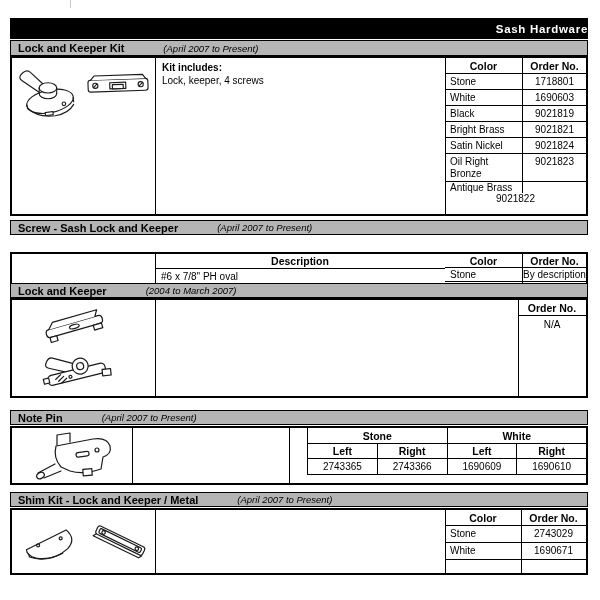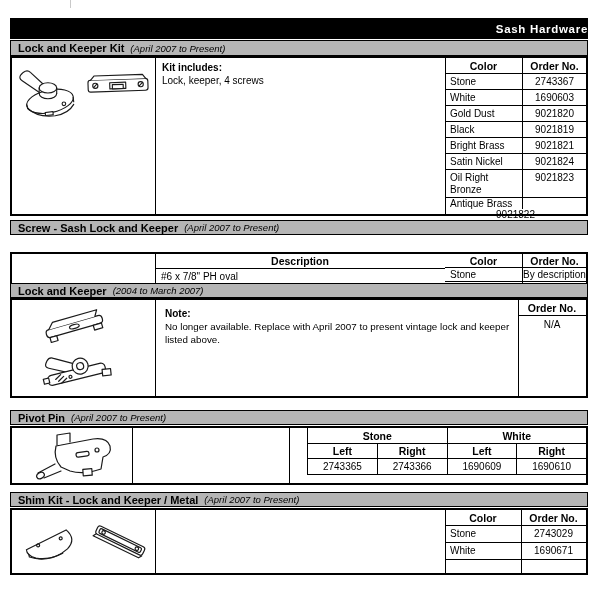--- a/index.html
+++ b/index.html
@@ -10,20 +10,21 @@
   .artifact{position:absolute;left:70px;top:0;width:1px;height:8px;background:#c9c9c9;}
   .titlebar{
     position:absolute;left:10px;top:18px;width:578px;height:21px;background:#000;
     color:#fff;display:flex;align-items:center;padding-left:9px;box-sizing:border-box;
     font-weight:bold;font-size:11.5px;letter-spacing:.7px;justify-content:flex-end;
   }
   .secbar{
     position:absolute;left:10px;width:578px;height:16px;background:#b5b5b5;
     border:1px solid #000;box-sizing:border-box;display:flex;align-items:center;
     padding-left:7px;
+    gap:33px;
   }
   .secbar .t{font-weight:bold;font-size:11px;white-space:nowrap;}
   .secbar .d{font-style:italic;font-size:9.5px;margin-left:6px;white-space:nowrap;}
   .tbl{position:absolute;left:10px;width:578px;border:2px solid #000;box-sizing:border-box;background:#fff;}
   .vline{position:absolute;top:0;width:1px;height:100%;background:#000;}
   .hline{position:absolute;height:1px;background:#000;}
   .cell{position:absolute;box-sizing:border-box;font-size:10px;}
   .hdr{font-weight:bold;font-size:10.5px;display:flex;align-items:center;justify-content:center;}
   .ctr{display:flex;align-items:center;justify-content:center;}
   .lft{display:flex;align-items:center;padding-left:5px;}
@@ -106,29 +107,25 @@
       <div class="blocktext">Lock, keeper, 4 screws</div>
     </div>
 
     <div class="sub" style="left:433px;top:0;width:141px;height:156px;">
       <div class="row rowhead" style="height:16px;">
         <div class="c1">Color</div>
         <div class="c2">Order No.</div>
       </div>
       <div class="row" style="height:16px;">
         <div class="c1">Stone</div>
-        <div class="c2">2743367</div>
+        <div class="c2">1718801</div>
       </div>
       <div class="row" style="height:16px;">
         <div class="c1">White</div>
         <div class="c2">1690603</div>
-      </div>
-      <div class="row" style="height:16px;">
-        <div class="c1">Gold Dust</div>
-        <div class="c2">9021820</div>
       </div>
       <div class="row" style="height:16px;">
         <div class="c1">Black</div>
         <div class="c2">9021819</div>
       </div>
       <div class="row" style="height:16px;">
         <div class="c1">Bright Brass</div>
         <div class="c2">9021821</div>
       </div>
       <div class="row" style="height:16px;">
@@ -178,24 +175,20 @@
     <span class="d">(2004 to March 2007)</span>
   </div>
 
   <div class="tbl" style="top:298px;height:100px;">
     <div class="vline" style="left:143px;"></div>
     <div class="vline" style="left:506px;"></div>
     <div class="hline" style="left:506px;top:15px;width:68px;"></div>
     <div class="cell hdr" style="left:506px;top:0;width:68px;height:15px;">Order No.</div>
     <div class="cell ctr" style="left:506px;top:17px;width:68px;height:14px;">N/A</div>
 
-    <div class="cell" style="left:153px;top:7px;width:350px;">
-      <div class="blocklabel">Note:</div>
-      <div class="notetext">No longer available. Replace with April 2007 to present vintage lock and keeper listed above.</div>
-    </div>
 
     <div class="draw" style="left:18px;top:5px;">
       <svg width="92" height="40" viewBox="0 0 184 80" fill="none" stroke="#1a1a1a" stroke-width="2.4" stroke-linejoin="round" stroke-linecap="round">
         <g transform="rotate(-16 92 40)">
           <rect x="30" y="34" width="116" height="16" rx="7" fill="#fff"></rect>
           <path d="M37,34 L48,22 L140,22 L133,34" fill="#fff"></path>
           <rect x="35" y="50" width="14" height="10" fill="#fff"></rect>
           <rect x="125" y="50" width="17" height="10" fill="#fff"></rect>
           <ellipse cx="88" cy="42" rx="10" ry="4" fill="#fff"></ellipse>
         </g>
@@ -213,21 +206,21 @@
             <line x1="62" y1="66" x2="74" y2="59"></line>
           <rect x="146" y="60" width="17" height="13" fill="#fff" transform="rotate(8 154 66)"></rect>
           <rect x="28" y="50" width="11" height="10" fill="#fff"></rect>
           <circle cx="82" cy="58" r="3"></circle>
         </g>
       </svg>
     </div>
   </div>
 
   <div class="secbar" style="top:410px;height:15px;">
-    <span class="t">Pivot Pin</span>
+    <span class="t">Note Pin</span>
     <span class="d">(April 2007 to Present)</span>
   </div>
 
   <div class="tbl" style="top:426px;height:59px;">
     <div class="vline" style="left:120px;"></div>
     <div class="vline" style="left:277px;"></div>
 
     <div class="draw" style="left:12px;top:4px;">
       <svg width="96" height="48" viewBox="0 0 192 96" fill="none" stroke="#1a1a1a" stroke-width="2.4" stroke-linejoin="round" stroke-linecap="round">
         <line x1="62" y1="64" x2="28" y2="82"></line>

